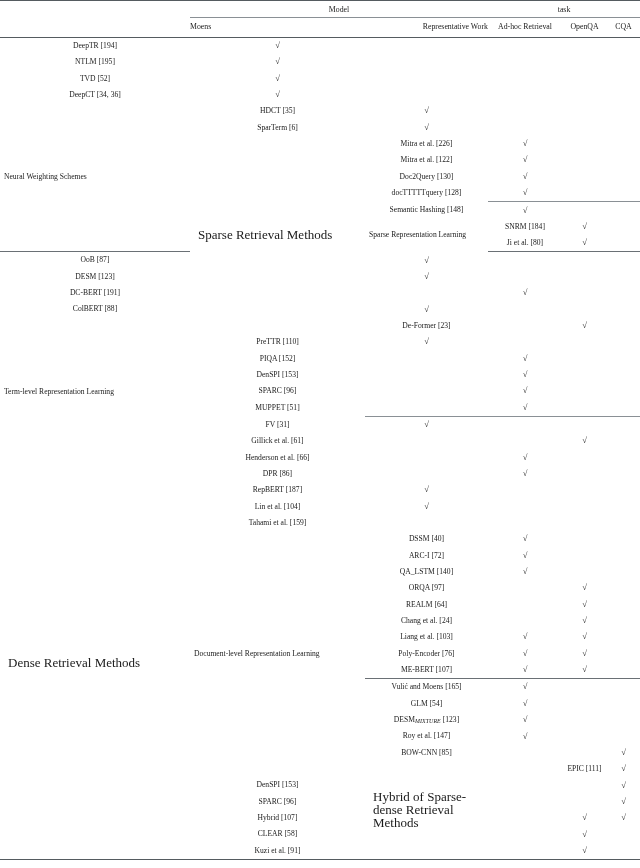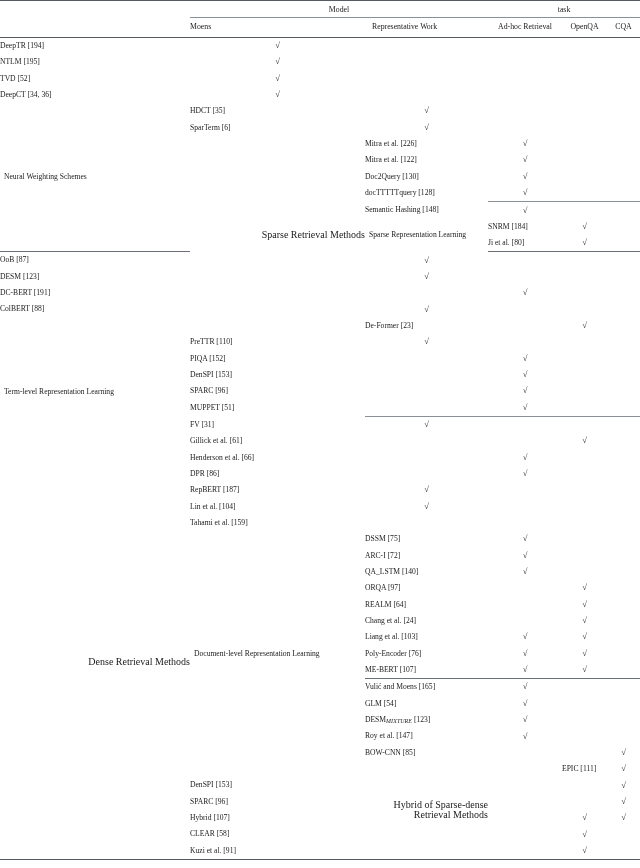--- a/index.html
+++ b/index.html
@@ -102,33 +102,33 @@
   }
   th.h-col.center { text-align: center; }
   th.gap-cell { padding: 0; }
 
   
   td {
     padding: 0;
     vertical-align: middle;
   }
   td.group-cell {
-    text-align: right;
+    text-align: left;
     padding-left: 8px;
-    font-size: 10px;
+    font-size: 13px;
     vertical-align: middle;
   }
   td.type-cell {
     text-align: left;
     font-size: 7.6px;
     vertical-align: middle;
     padding: 0 4px;
   }
   td.work-cell {
-    text-align: left;
+    text-align: center;
     font-size: 7.6px;
     height: 16.35px;
     white-space: nowrap;
   }
   td.mark-cell {
     text-align: center;
     font-size: 8.4px;
     height: 16.35px;
   }
 
@@ -170,21 +170,21 @@
         <th class="h-span" colspan="3">task</th>
       </tr>
       <tr class="spanrule">
         <td class="sp-gap"></td>
         <td class="sp-model" colspan="2"></td>
         <td class="sp-task" colspan="3"></td>
       </tr>
       <tr>
         <th class="gap-cell"></th>
         <th class="h-col">Moens</th>
-        <th class="h-col" style="padding-left:7px;">Representative Work</th>
+        <th class="h-col" style="padding-left:7px;text-align:right;">Representative Work</th>
         <th class="h-col center">Ad-hoc Retrieval</th>
         <th class="h-col center">OpenQA</th>
         <th class="h-col center">CQA</th>
       </tr>
       <tr class="rule-head">
         <td colspan="6"></td>
       </tr>
     </thead>
     <tbody id="table-body">
         <tr>
@@ -378,21 +378,21 @@
           <td class="mark-cell"></td>
         </tr>
         <tr>
           <td class="work-cell">Tahami et al. [159]</td>
           <td class="mark-cell"></td>
           <td class="mark-cell"></td>
           <td class="mark-cell"></td>
         </tr>
         <tr>
           <td class="type-cell" rowspan="16">Document-level Representation Learning</td>
-          <td class="work-cell">DSSM [75]</td>
+          <td class="work-cell">DSSM [40]</td>
           <td class="mark-cell"><span class="check">√</span></td>
           <td class="mark-cell"></td>
           <td class="mark-cell"></td>
         </tr>
         <tr>
           <td class="work-cell">ARC-I [72]</td>
           <td class="mark-cell"><span class="check">√</span></td>
           <td class="mark-cell"></td>
           <td class="mark-cell"></td>
         </tr>

